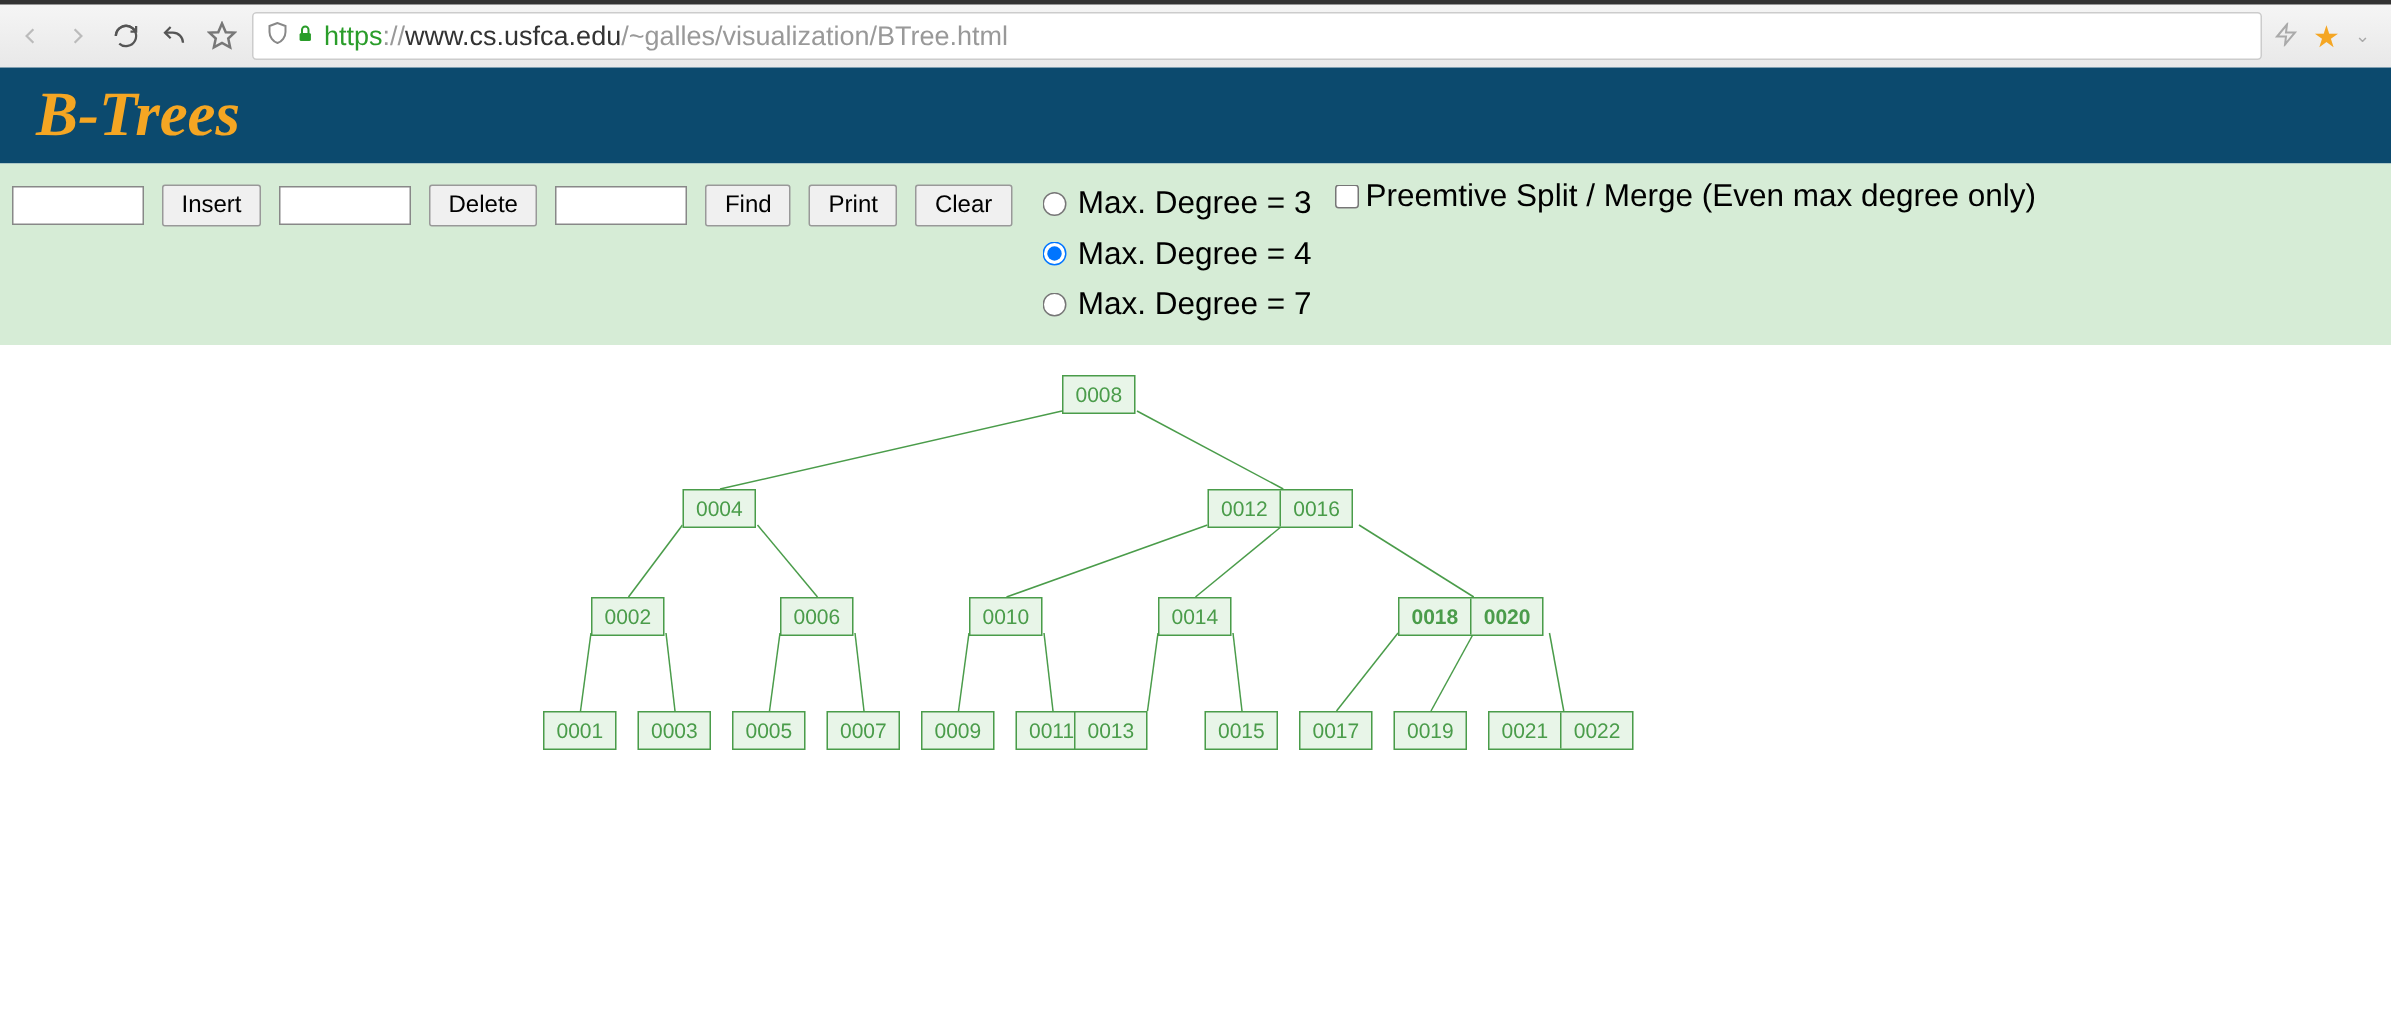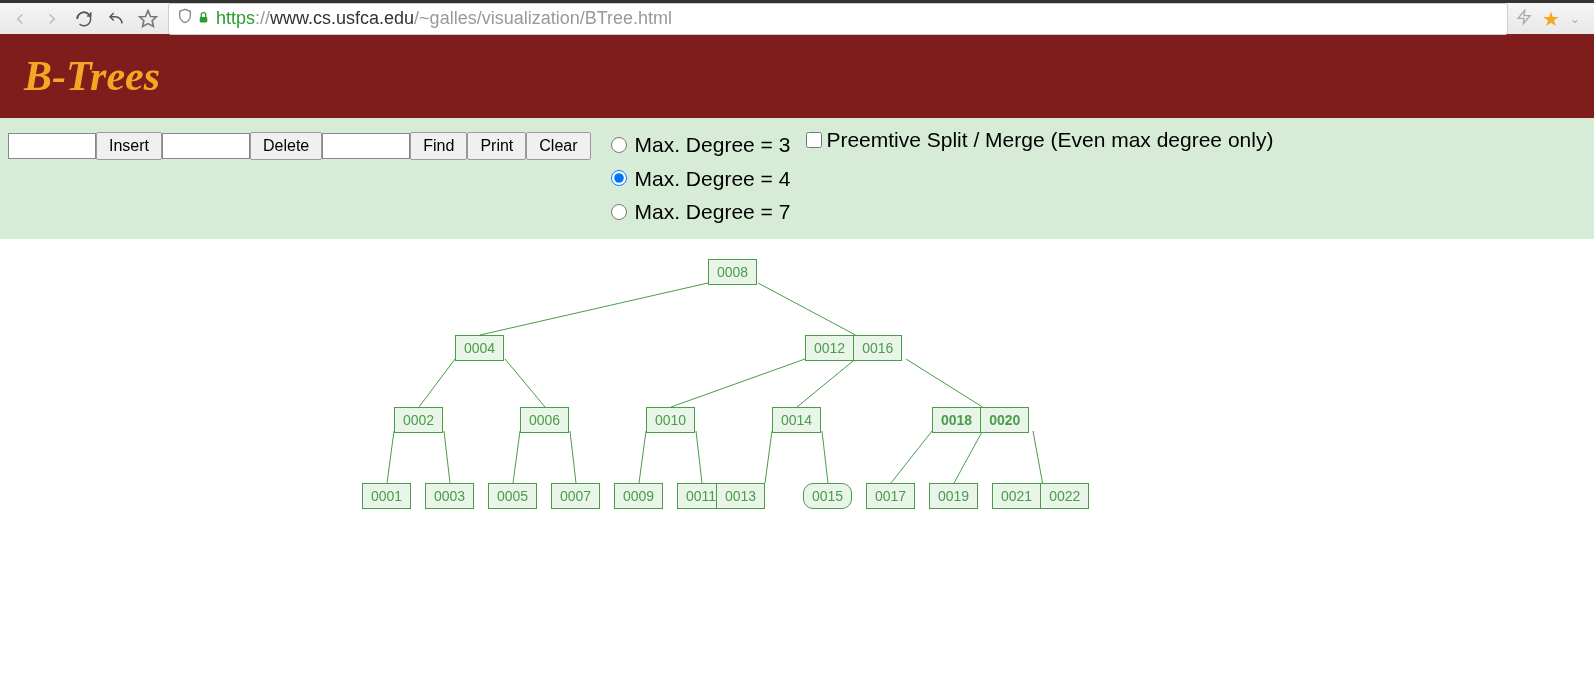--- a/index.html
+++ b/index.html
@@ -1,41 +1,41 @@
 <!DOCTYPE html>
 <html><head>
 <meta charset="utf-8">
 <style>
   * { box-sizing: border-box; margin: 0; padding: 0; }
   body { font-family: Arial, Helvetica, sans-serif; font-size: 14px; background: #fff; width: 1594px; }
   
   
-  .browser-bar { height: 34px; background: linear-gradient(#f5f5f5, #e8e8e8); border-top: 3px solid #333; display: flex; align-items: center; padding: 0 8px; gap: 8px; }
+  .browser-bar { height: 45px; background: linear-gradient(#f5f5f5, #e8e8e8); border-top: 3px solid #333; display: flex; align-items: center; padding: 0 8px; gap: 8px; }
   .nav-arrow { width: 24px; height: 24px; display: flex; align-items: center; justify-content: center; color: #bbb; font-size: 20px; }
   .nav-icon { width: 24px; height: 24px; display: flex; align-items: center; justify-content: center; color: #555; }
   .nav-icon svg, .nav-arrow svg { width: 18px; height: 18px; }
   .star-outline svg { width: 20px; height: 20px; }
   .url-bar { flex: 1; height: 32px; background: #fff; border: 1px solid #ccc; border-radius: 3px; display: flex; align-items: center; padding: 0 8px; font-size: 18px; }
   .shield-icon { color: #888; margin-right: 4px; }
   .lock-icon { color: #2a2; margin-right: 6px; font-size: 14px; }
   .url-text { color: #999; }
   .url-text .https { color: #2a9d2a; }
   .url-text .domain { color: #333; }
   .right-icons { display: flex; align-items: center; gap: 10px; padding-right: 6px; }
   .lightning { color: #aaa; }
   .star-filled { color: #f5a623; font-size: 20px; }
   .chevron-tiny { color: #aaa; font-size: 12px; }
 
   
-  .page-header { background: #7f1d1d; padding: 18px 24px; }
+  .page-header { background: #0c4a6e; padding: 8px 24px; }
   .page-title { color: #f5a623; font-size: 42px; font-weight: bold; font-style: italic; font-family: Georgia, serif; }
 
   
   .controls-bar { background: #d6ecd6; padding: 10px 8px; display: flex; align-items: flex-start; gap: 6px; font-size: 18px; }
-  .controls-left { display: flex; align-items: center; gap: 0; flex-wrap: nowrap; padding-top: 4px; justify-content: space-between; }
+  .controls-left { display: flex; align-items: center; gap: 12px; flex-wrap: nowrap; padding-top: 4px; justify-content: space-between; }
   .controls-left input[type=text] { width: 88px; height: 26px; border: 1px solid #888; padding: 2px 4px; font-size: 14px; }
   .controls-left button { height: 28px; padding: 2px 12px; border: 1px solid #999; background: #f0f0f0; font-size: 16px; cursor: pointer; border-radius: 2px; }
   .degree-group { margin-left: 14px; }
   .degree-row { display: flex; align-items: center; gap: 8px; line-height: 1.6; font-size: 21px; }
   .degree-row input[type=radio] { width: 16px; height: 16px; }
   .preemptive-group { display: flex; align-items: center; gap: 4px; padding-top: 0px; font-size: 21px; margin-left: 10px; }
   .preemptive-group input[type=checkbox] { width: 16px; height: 16px; }
 
   
   .canvas { position: relative; width: 100%; height: 340px; background: #fff; }
@@ -203,21 +203,21 @@
     </div>
     <div class="node" style="left: 614px; top: 244px;">
       <div class="key">0009</div>
     </div>
     <div class="node" style="left: 677px; top: 244px;">
       <div class="key">0011</div>
     </div>
     <div class="node" style="left: 716px; top: 244px;">
       <div class="key">0013</div>
     </div>
-    <div class="node" style="left: 803px; top: 244px; border-radius: 10px;">
+    <div class="node" style="left: 803px; top: 244px;">
       <div class="key">0015</div>
     </div>
     <div class="node" style="left: 866px; top: 244px;">
       <div class="key">0017</div>
     </div>
     <div class="node" style="left: 929px; top: 244px;">
       <div class="key">0019</div>
     </div>
     <div class="node" style="left: 992px; top: 244px;">
       <div class="key">0021</div>

